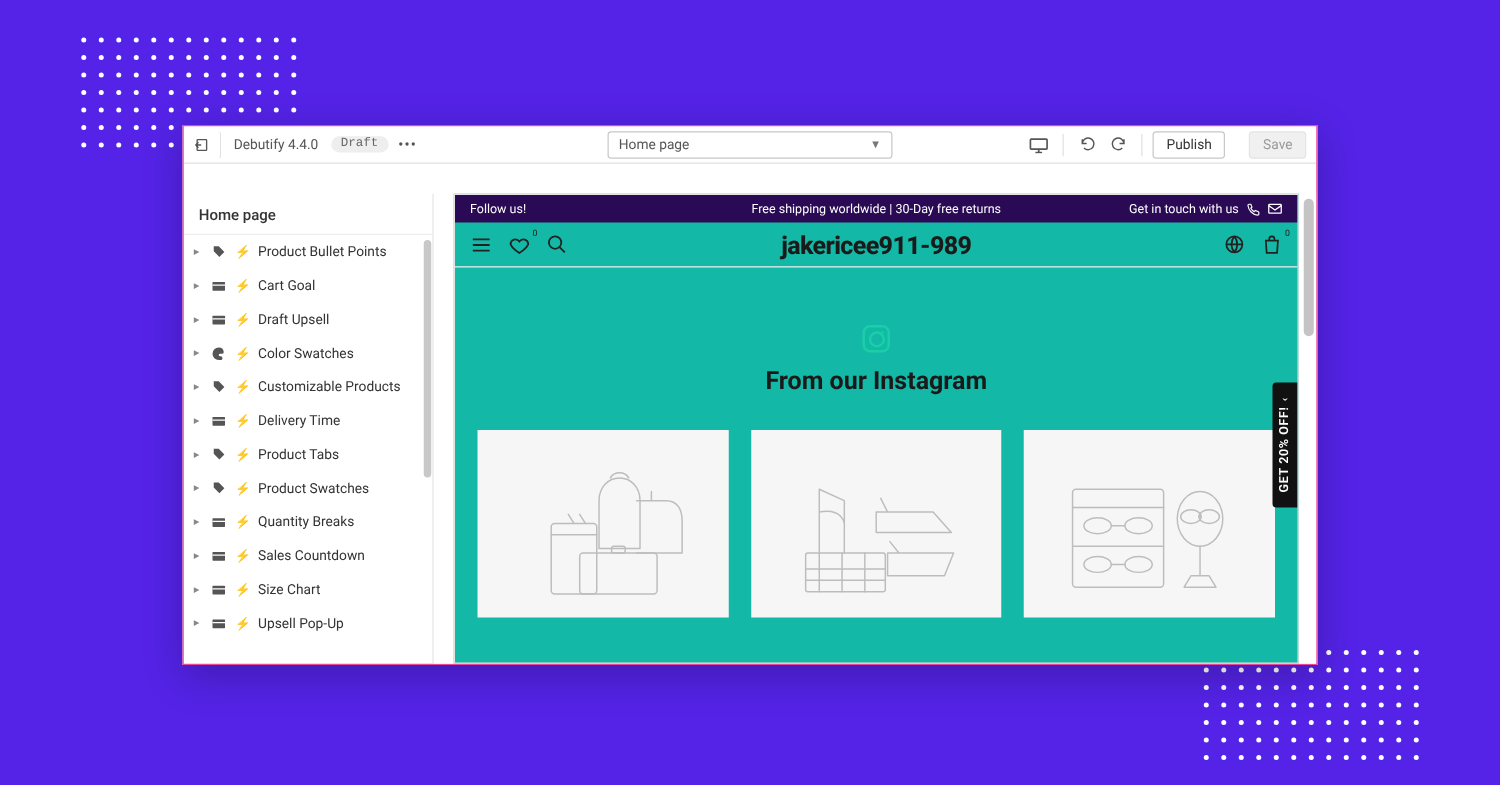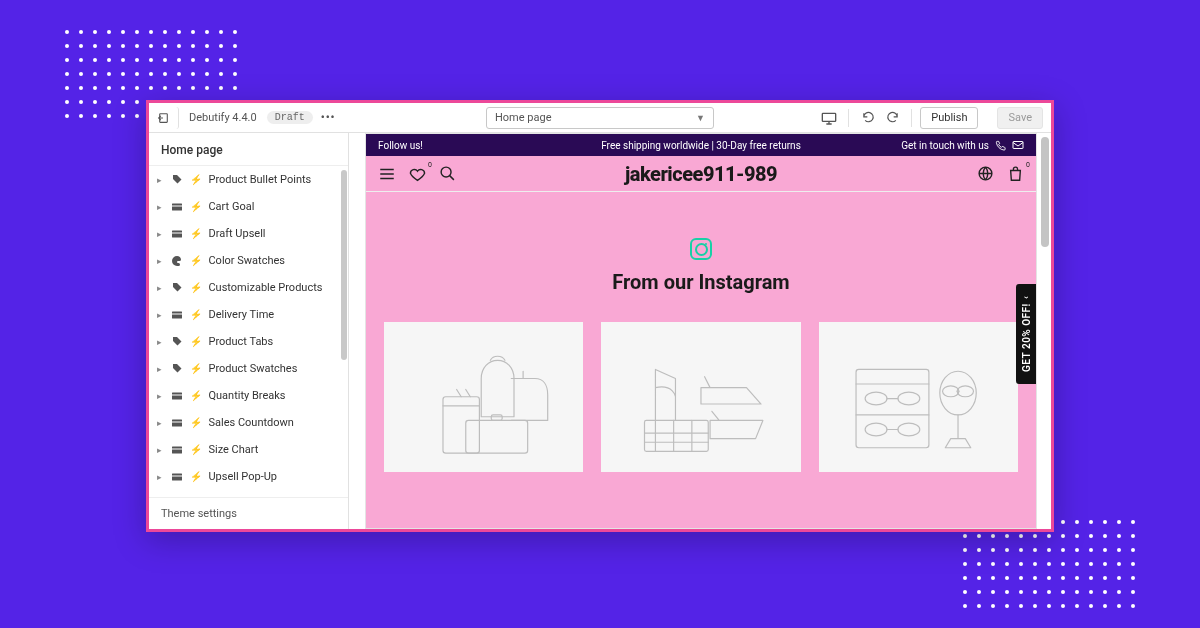--- a/index.html
+++ b/index.html
@@ -5,21 +5,21 @@
   * { margin: 0; padding: 0; box-sizing: border-box; font-family: -apple-system, BlinkMacSystemFont, "Segoe UI", Roboto, Helvetica, Arial, sans-serif; }
   body { width: 1200px; height: 628px; background: #5423E7; position: relative; overflow: hidden; }
 
   
   .dots { position: absolute; display: grid; gap: 10px 10px; }
   .dots span { width: 4px; height: 4px; background: #fff; border-radius: 50%; display: block; }
   .dots-tl { top: 30px; left: 65px; grid-template-columns: repeat(13, 4px); grid-template-rows: repeat(7, 4px); }
   .dots-br { bottom: 20px; right: 65px; grid-template-columns: repeat(13, 4px); grid-template-rows: repeat(7, 4px); }
 
   
-  .editor { position: absolute; top: 100px; left: 146px; width: 908px; height: 432px; background: #fff; border: 3px solid #ec4899; box-shadow: 0 8px 30px rgba(0,0,0,0.25); display: flex; flex-direction: column; overflow: hidden; }
+  .editor { position: absolute; top: 100px; left: 146px; width: 908px; height: 432px; background: #fff; border: 1px solid #ec4899; box-shadow: 0 8px 30px rgba(0,0,0,0.25); display: flex; flex-direction: column; overflow: hidden; gap: 24px; }
 
   
   .topbar { height: 30px; border-bottom: 1px solid #e1e1e1; display: flex; align-items: center; padding: 0 8px; gap: 6px; font-size: 11px; color: #555; position: relative; }
   .icon-btn { width: 22px; height: 22px; display: inline-flex; align-items: center; justify-content: center; color: #555; border-radius: 3px; cursor: pointer; }
   .icon-btn svg { display: block; }
   .topbar .exit { border-right: 1px solid #e1e1e1; padding-right: 8px; margin-right: 4px; }
   .theme-name { color: #555; }
   .draft-pill { background: #eee; color: #666; padding: 1px 8px; border-radius: 9px; font-size: 10px; margin-left: 4px; font-family: Liberation Mono, monospace; }
   .ellipsis { letter-spacing: 1px; font-weight: 700; cursor: pointer; padding: 2px; }
   .page-select { position: absolute; left: 50%; transform: translateX(-50%); width: 228px; height: 22px; border: 1px solid #c8c8c8; border-radius: 3px; display: flex; align-items: center; justify-content: space-between; padding: 0 8px; cursor: pointer; background: #fff; }
@@ -43,21 +43,21 @@
   .sb-item .chev { width: 7px; color: #888; font-size: 9px; }
   .sb-item .i1 { width: 14px; display: inline-flex; justify-content: center; color: #555; }
   .sb-item .bolt { color: #666; font-size: 10px; }
   .sb-label { white-space: nowrap; }
   .sidebar-footer { border-top: 1px solid #eee; padding: 9px 12px; font-size: 11px; color: #555; cursor: pointer; }
 
   
   .canvas-outer { flex: 1; background: #fff; position: relative; padding: 0 14px 0 16px; }
   .canvas-scroll-track { position: absolute; right: 2px; top: 4px; bottom: 4px; width: 8px; }
   .canvas-scroll-thumb { position: absolute; right: 0; top: 0; width: 8px; height: 110px; background: #c4c4c4; border-radius: 4px; }
-  .canvas { background: #f9a8d4; border: 1px solid #e4e4e4; height: 100%; position: relative; overflow: hidden; }
+  .canvas { background: #14b8a6; border: 1px solid #e4e4e4; height: 100%; position: relative; overflow: hidden; }
 
   
   .announce { height: 22px; background: #2a0a55; color: #fff; font-size: 10px; display: flex; align-items: center; justify-content: space-between; padding: 0 12px; }
   .announce .mid { position: absolute; left: 50%; transform: translateX(-50%); white-space: nowrap; }
   .announce .right { display: flex; align-items: center; gap: 6px; }
   .announce svg { stroke: #fff; }
 
   
   .store-head { height: 36px; display: flex; align-items: center; position: relative; padding: 0 12px; border-bottom: 1px solid #eee; }
   .store-head .left-icons, .store-head .right-icons { display: flex; align-items: center; gap: 12px; color: #222; }
@@ -450,21 +450,20 @@
               <svg width="12" height="10" viewBox="0 0 24 18" fill="currentColor">
                 <rect x="2" y="2" width="20" height="14" rx="1"></rect>
                 <rect x="2" y="2" width="20" height="4" fill="#fff" opacity="0"></rect>
                 <path d="M2 7h20" stroke="#fff" stroke-width="2"></path>
               </svg>
             </span>
             <span class="bolt">⚡</span>
             <span class="sb-label">Upsell Pop-Up</span>
           </div>
         </div>
-      <div class="sidebar-footer">Theme settings</div>
     </div>
 
     <div class="canvas-outer">
       <div class="canvas-scroll-track">
           <div class="canvas-scroll-thumb"></div>
         </div>
       <div class="canvas">
 
         <div class="announce">
           <span>Follow us!</span>

